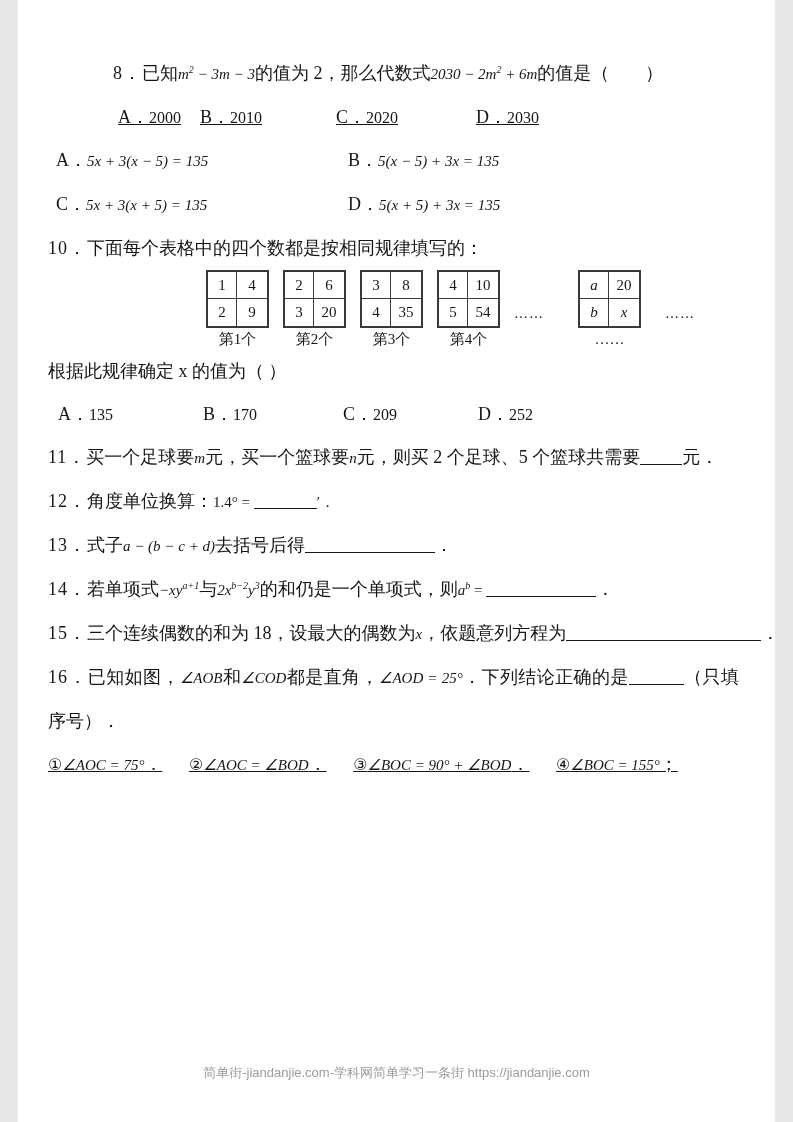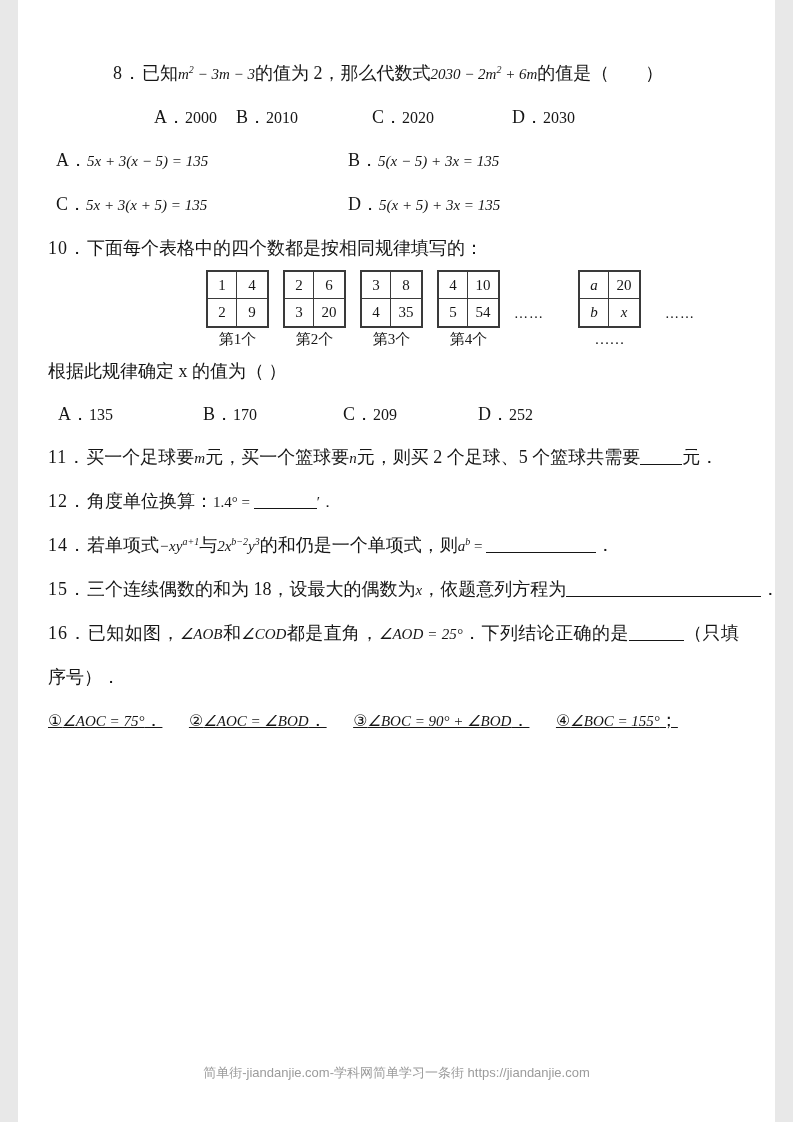--- a/index.html
+++ b/index.html
@@ -25,21 +25,21 @@
   .blank {
     display: inline-block;
     border-bottom: 1px solid #161616;
     height: 16px;
     vertical-align: -2px;
   }
   
   .opt-row { display: flex; line-height: 43px; }
   .opt { white-space: nowrap; }
   .optval { font-size: 16px; }
-  .q8-opts { margin-left: 106px; }
+  .q8-opts { margin-left: 70px; text-decoration: underline; }
   .q8-opts .o1 { width: 82px; }
   .q8-opts .o2 { width: 136px; }
   .q8-opts .o3 { width: 140px; }
   .q10-opts { margin-left: 10px; }
   .q10-opts .o1 { width: 145px; }
   .q10-opts .o2 { width: 140px; }
   .q10-opts .o3 { width: 135px; }
   .q9-opts { margin-left: 8px; }
   .q9-opts .row { display: flex; line-height: 43px; }
   .q9-opts .col1 { width: 292px; }
@@ -190,20 +190,23 @@
 
 
     <div class="line">
       <span class="qnum">11．</span><span>买一个足球要</span><span class="m">m</span><span>元，买一个篮球要</span><span class="m">n</span><span>元，则买 2 个足球、5 个篮球共需要</span><span class="blank" style="width:42px;"></span><span>元．</span>
     </div>
 
     <div class="line">
       <span class="qnum">12．</span><span>角度单位换算：</span><span class="mu">1.4° = </span><span class="blank" style="width:63px;"></span><span class="mu">′．</span>
     </div>
 
+    <div class="line">
+      <span class="qnum">13．</span><span>式子</span><span class="m">a − (b − c + d)</span><span>去括号后得</span><span class="blank" style="width:130px;"></span><span>．</span>
+    </div>
 
     <div class="line">
       <span class="qnum">14．</span><span>若单项式</span><span class="m"><span>−xy</span><sup>a+1</sup></span><span>与</span><span class="m"><span>2x</span><sup>b−2</sup><span>y</span><sup>3</sup></span><span>的和仍是一个单项式，则</span><span class="m"><span>a</span><sup>b</sup><span class="mu"> = </span></span><span class="blank" style="width:110px;"></span><span>．</span>
     </div>
 
     <div class="line">
       <span class="qnum">15．</span><span>三个连续偶数的和为 18，设最大的偶数为</span><span class="m">x</span><span>，依题意列方程为</span><span class="blank" style="width:195px;"></span><span>．</span>
     </div>
 
     <div class="para">

